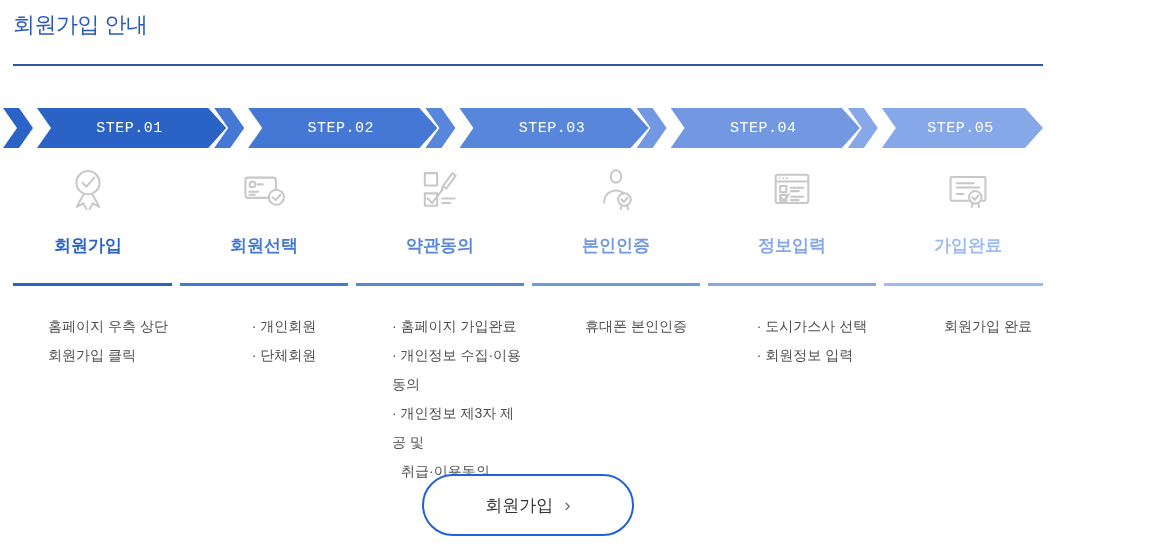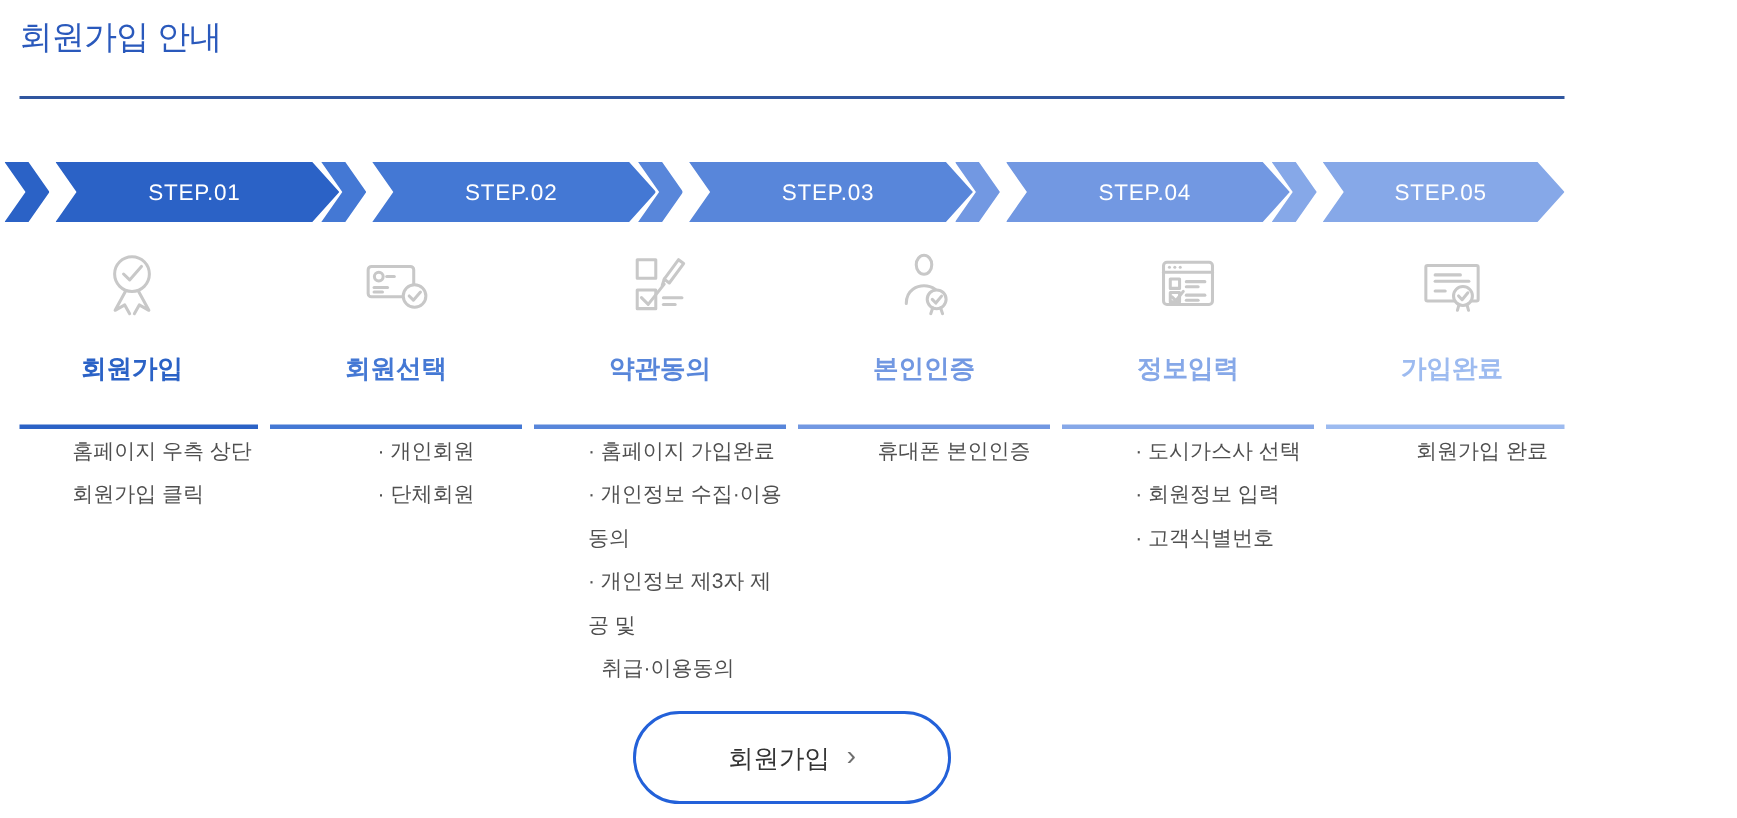--- a/index.html
+++ b/index.html
@@ -6,21 +6,21 @@
   body { background:#fff; font-family:"Liberation Sans","DejaVu Sans",sans-serif; }
   .page { position:relative; width:1056px; height:545px; background:#fff; overflow:hidden; }
 
   .page-title { position:absolute; top:10px; left:13px; font-size:22px; font-weight:500;
     color:var(--title_text); letter-spacing:-0.5px; }
   .divider { position:absolute; top:64px; left:13px; right:13px; height:0;
     border-top:2px solid var(--divider); }
 
   
   .steps-banner { position:absolute; top:108px; left:0; right:0; height:40px; display:flex; }
-  .step-cell { flex:1; position:relative; }
+  .step-cell { flex:1; position:relative;font-family:Liberation Mono, monospace; }
   .chev { position:absolute; left:3px; top:0; width:30px; height:40px; background:var(--c);
     clip-path:polygon(0 0,16px 0,100% 50%,16px 100%,0 100%,14px 50%); }
   .banner { position:absolute; left:37px; top:0; height:40px; width:calc(100% - 22px);
     background:var(--c); color:var(--step_label_text);
     clip-path:polygon(0 0,calc(100% - 18px) 0,100% 50%,calc(100% - 18px) 100%,0 100%,14px 50%);
     display:flex; align-items:center; justify-content:center;
     font-size:15px; letter-spacing:0.5px; padding-left:6px; padding-right:10px; }
   .step-cell:last-child .banner { width:calc(100% - 50px); }
 
   
@@ -29,21 +29,21 @@
   .icon-box { height:64px; display:flex; align-items:center; justify-content:center; }
   .icon-box svg { display:block; }
   .icon-box svg * { stroke:var(--icon_stroke); fill:none; stroke-width:1.8;
     stroke-linecap:round; stroke-linejoin:round; }
   .icon-box svg .wfill { fill:#fff; }
   .icon-box svg .dfill { fill:var(--icon_stroke); stroke:none; }
   .step-title { margin-top:12px; font-size:17px; font-weight:700; color:var(--c); }
   .underline { align-self:stretch; height:3px; background:var(--c); margin:26px 4px 0 4px; }
   .col:first-child .underline { margin-left:13px; }
   .col:last-child .underline { margin-right:13px; }
-  .desc { align-self:stretch; display:flex; justify-content:center;padding-left:40px; }
+  .desc { margin-top:26px; align-self:stretch; display:flex; justify-content:center;padding-left:40px; }
   .desc-inner { font-size:14px; line-height:29px; color:var(--desc_text); text-align:left; }
   .desc-line.cont { padding-left:9px; }
 
   
   .join-btn { position:absolute; left:50%; top:474px; transform:translateX(-50%);
     width:212px; height:62px; border:2px solid var(--button_border); border-radius:31px;
     background:#fff; display:flex; align-items:center; justify-content:center; gap:11px;
     font-family:inherit; font-size:17px; color:var(--button_text); cursor:pointer; }
   .join-chev { font-size:19px; color:#6f6f6f; line-height:1; padding-bottom:2px; }
 </style>
@@ -191,21 +191,20 @@
           <line x1="23" y1="30" x2="34" y2="30"></line>
           <line x1="23" y1="33" x2="30" y2="33"></line>
         </svg>
       </div>
       <div class="step-title" style="--c: #86a8e8;">정보입력</div>
       <div class="underline" style="--c: #86a8e8;"></div>
       <div class="desc">
         <div class="desc-inner">
           <div class="desc-line">· 도시가스사 선택</div>
           <div class="desc-line">· 회원정보 입력</div>
-          <div class="desc-line">· 고객식별번호</div>
         </div>
       </div>
     </div>
 
     <div class="col">
       <div class="icon-box">
         <svg width="54" height="54" viewBox="0 0 48 48">
           <rect x="8.5" y="12.5" width="31" height="21" rx="1"></rect>
           <line x1="14" y1="18" x2="29" y2="18"></line>
           <line x1="14" y1="21.8" x2="34" y2="21.8"></line>

